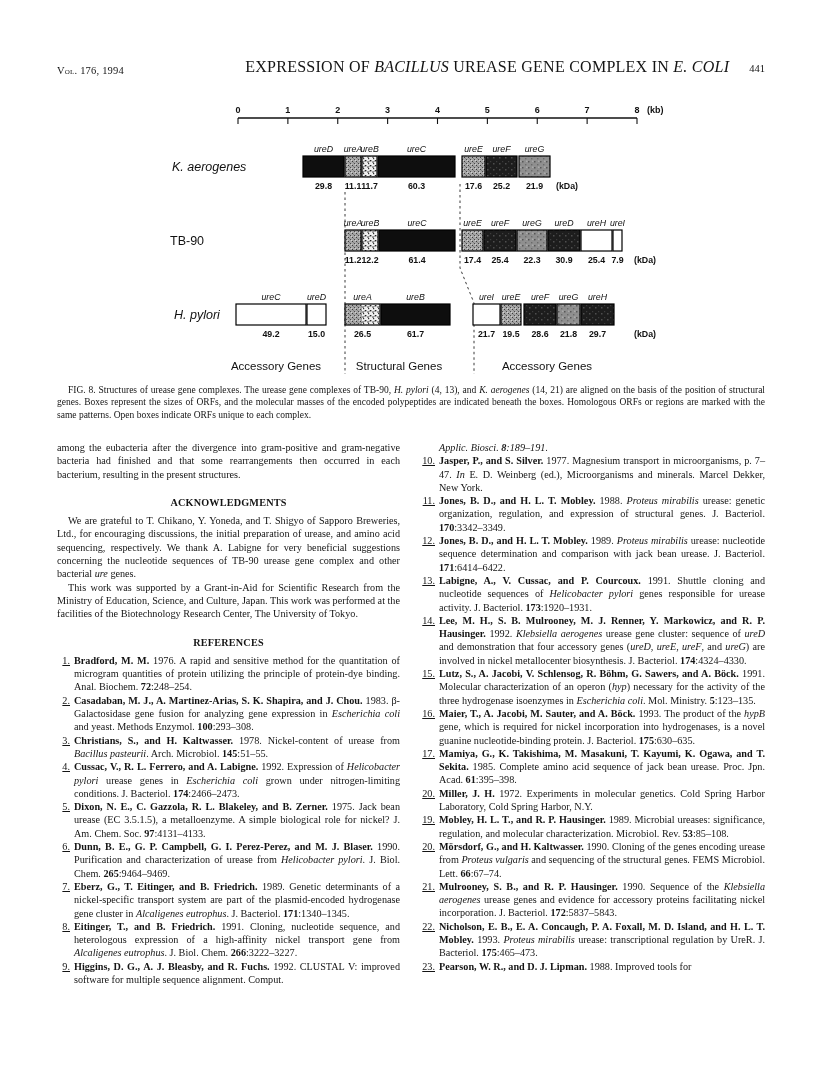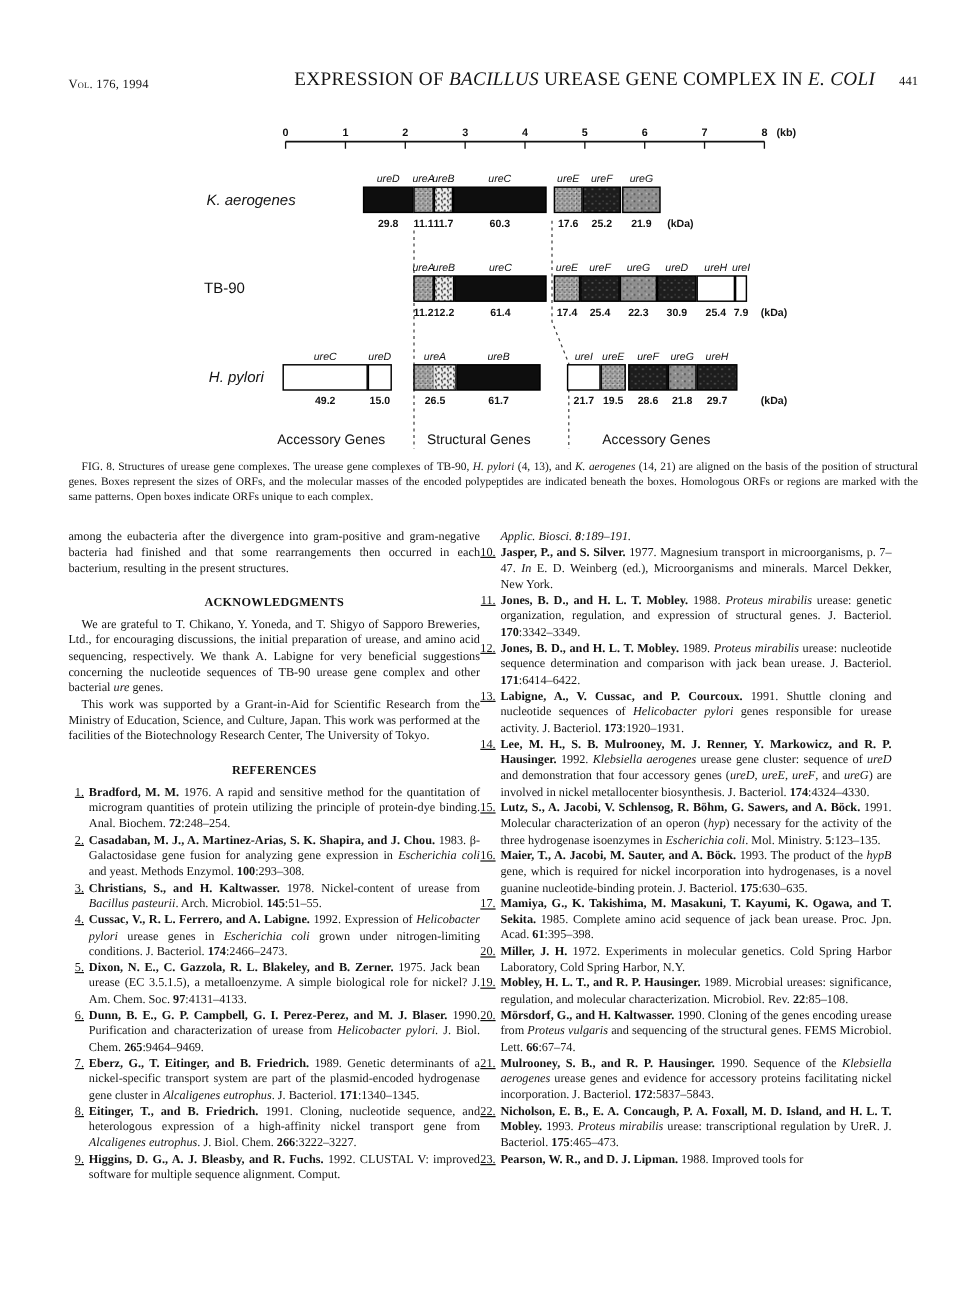--- a/index.html
+++ b/index.html
@@ -7,21 +7,21 @@
         font-family:"Liberation Serif",serif;color:#141414;overflow:hidden;}
   .hdr{position:absolute;top:58px;left:57px;width:708px;display:flex;
        justify-content:space-between;align-items:flex-end;font-size:10.5px;}
   .vol{font-variant:small-caps;letter-spacing:.2px;}
   .hdr-right{display:flex;align-items:baseline;}
   .rt{font-size:16px;letter-spacing:.25px;}
   .pgnum{margin-left:20px;font-size:10.5px;}
   #figure-svg{position:absolute;top:88px;left:0;}
   .caption{position:absolute;top:384px;left:57px;width:708px;margin:0;
            font-size:9.5px;line-height:12.4px;text-align:justify;text-indent:11px;}
-  .columns{position:absolute;top:441px;left:57px;width:708px;display:flex;}
+  .columns{position:absolute;top:441px;left:57px;width:708px;display:flex;gap:22px;}
   .col{width:343px;font-size:10.2px;line-height:13.3px;text-align:justify;}
   .col p{margin:0;}
   h3.sec{font-size:10.2px;font-weight:bold;text-align:center;letter-spacing:.2px;
          margin:15px 0 5px 0;}
   .ack-par{text-indent:11px;}
   .ref{padding-left:17px;text-indent:-17px;}
   .refnum{display:inline-block;width:13px;text-align:right;margin-right:4px;text-decoration:underline;}
   .ref-cont{padding-left:17px;font-style:italic;}
   b{font-weight:bold;} i{font-style:italic;}
 </style>
@@ -204,21 +204,21 @@
       <div id="refs-right">
           <p class="ref"><span class="refnum">10.</span><span><b>Jasper, P., and S. Silver.</b><span> 1977. Magnesium transport in microorganisms, p. 7–47. </span><i>In</i><span> E. D. Weinberg (ed.), Microorganisms and minerals. Marcel Dekker, New York.</span></span></p>
           <p class="ref"><span class="refnum">11.</span><span><b>Jones, B. D., and H. L. T. Mobley.</b><span> 1988. </span><i>Proteus mirabilis</i><span> urease: genetic organization, regulation, and expression of structural genes. J. Bacteriol. </span><b>170</b><span>:3342–3349.</span></span></p>
           <p class="ref"><span class="refnum">12.</span><span><b>Jones, B. D., and H. L. T. Mobley.</b><span> 1989. </span><i>Proteus mirabilis</i><span> urease: nucleotide sequence determination and comparison with jack bean urease. J. Bacteriol. </span><b>171</b><span>:6414–6422.</span></span></p>
           <p class="ref"><span class="refnum">13.</span><span><b>Labigne, A., V. Cussac, and P. Courcoux.</b><span> 1991. Shuttle cloning and nucleotide sequences of </span><i>Helicobacter pylori</i><span> genes responsible for urease activity. J. Bacteriol. </span><b>173</b><span>:1920–1931.</span></span></p>
           <p class="ref"><span class="refnum">14.</span><span><b>Lee, M. H., S. B. Mulrooney, M. J. Renner, Y. Markowicz, and R. P. Hausinger.</b><span> 1992. </span><i>Klebsiella aerogenes</i><span> urease gene cluster: sequence of </span><i>ureD</i><span> and demonstration that four accessory genes (</span><i>ureD</i><span>, </span><i>ureE</i><span>, </span><i>ureF</i><span>, and </span><i>ureG</i><span>) are involved in nickel metallocenter biosynthesis. J. Bacteriol. </span><b>174</b><span>:4324–4330.</span></span></p>
           <p class="ref"><span class="refnum">15.</span><span><b>Lutz, S., A. Jacobi, V. Schlensog, R. Böhm, G. Sawers, and A. Böck.</b><span> 1991. Molecular characterization of an operon (</span><i>hyp</i><span>) necessary for the activity of the three hydrogenase isoenzymes in </span><i>Escherichia coli</i><span>. Mol. Ministry. </span><b>5</b><span>:123–135.</span></span></p>
           <p class="ref"><span class="refnum">16.</span><span><b>Maier, T., A. Jacobi, M. Sauter, and A. Böck.</b><span> 1993. The product of the </span><i>hypB</i><span> gene, which is required for nickel incorporation into hydrogenases, is a novel guanine nucleotide-binding protein. J. Bacteriol. </span><b>175</b><span>:630–635.</span></span></p>
           <p class="ref"><span class="refnum">17.</span><span><b>Mamiya, G., K. Takishima, M. Masakuni, T. Kayumi, K. Ogawa, and T. Sekita.</b><span> 1985. Complete amino acid sequence of jack bean urease. Proc. Jpn. Acad. </span><b>61</b><span>:395–398.</span></span></p>
           <p class="ref"><span class="refnum">20.</span><span><b>Miller, J. H.</b><span> 1972. Experiments in molecular genetics. Cold Spring Harbor Laboratory, Cold Spring Harbor, N.Y.</span></span></p>
-          <p class="ref"><span class="refnum">19.</span><span><b>Mobley, H. L. T., and R. P. Hausinger.</b><span> 1989. Microbial ureases: significance, regulation, and molecular characterization. Microbiol. Rev. </span><b>22</b><span>:85–108.</span></span></p>
+          <p class="ref"><span class="refnum">19.</span><span><b>Mobley, H. L. T., and R. P. Hausinger.</b><span> 1989. Microbial ureases: significance, regulation, and molecular characterization. Microbiol. Rev. </span><b>53</b><span>:85–108.</span></span></p>
           <p class="ref"><span class="refnum">20.</span><span><b>Mörsdorf, G., and H. Kaltwasser.</b><span> 1990. Cloning of the genes encoding urease from </span><i>Proteus vulgaris</i><span> and sequencing of the structural genes. FEMS Microbiol. Lett. </span><b>66</b><span>:67–74.</span></span></p>
           <p class="ref"><span class="refnum">21.</span><span><b>Mulrooney, S. B., and R. P. Hausinger.</b><span> 1990. Sequence of the </span><i>Klebsiella aerogenes</i><span> urease genes and evidence for accessory proteins facilitating nickel incorporation. J. Bacteriol. </span><b>172</b><span>:5837–5843.</span></span></p>
           <p class="ref"><span class="refnum">22.</span><span><b>Nicholson, E. B., E. A. Concaugh, P. A. Foxall, M. D. Island, and H. L. T. Mobley.</b><span> 1993. </span><i>Proteus mirabilis</i><span> urease: transcriptional regulation by UreR. J. Bacteriol. </span><b>175</b><span>:465–473.</span></span></p>
           <p class="ref"><span class="refnum">23.</span><span><b>Pearson, W. R., and D. J. Lipman.</b><span> 1988. Improved tools for</span></span></p>
         </div>
     </div>
   </div>
 
 </div>
 

